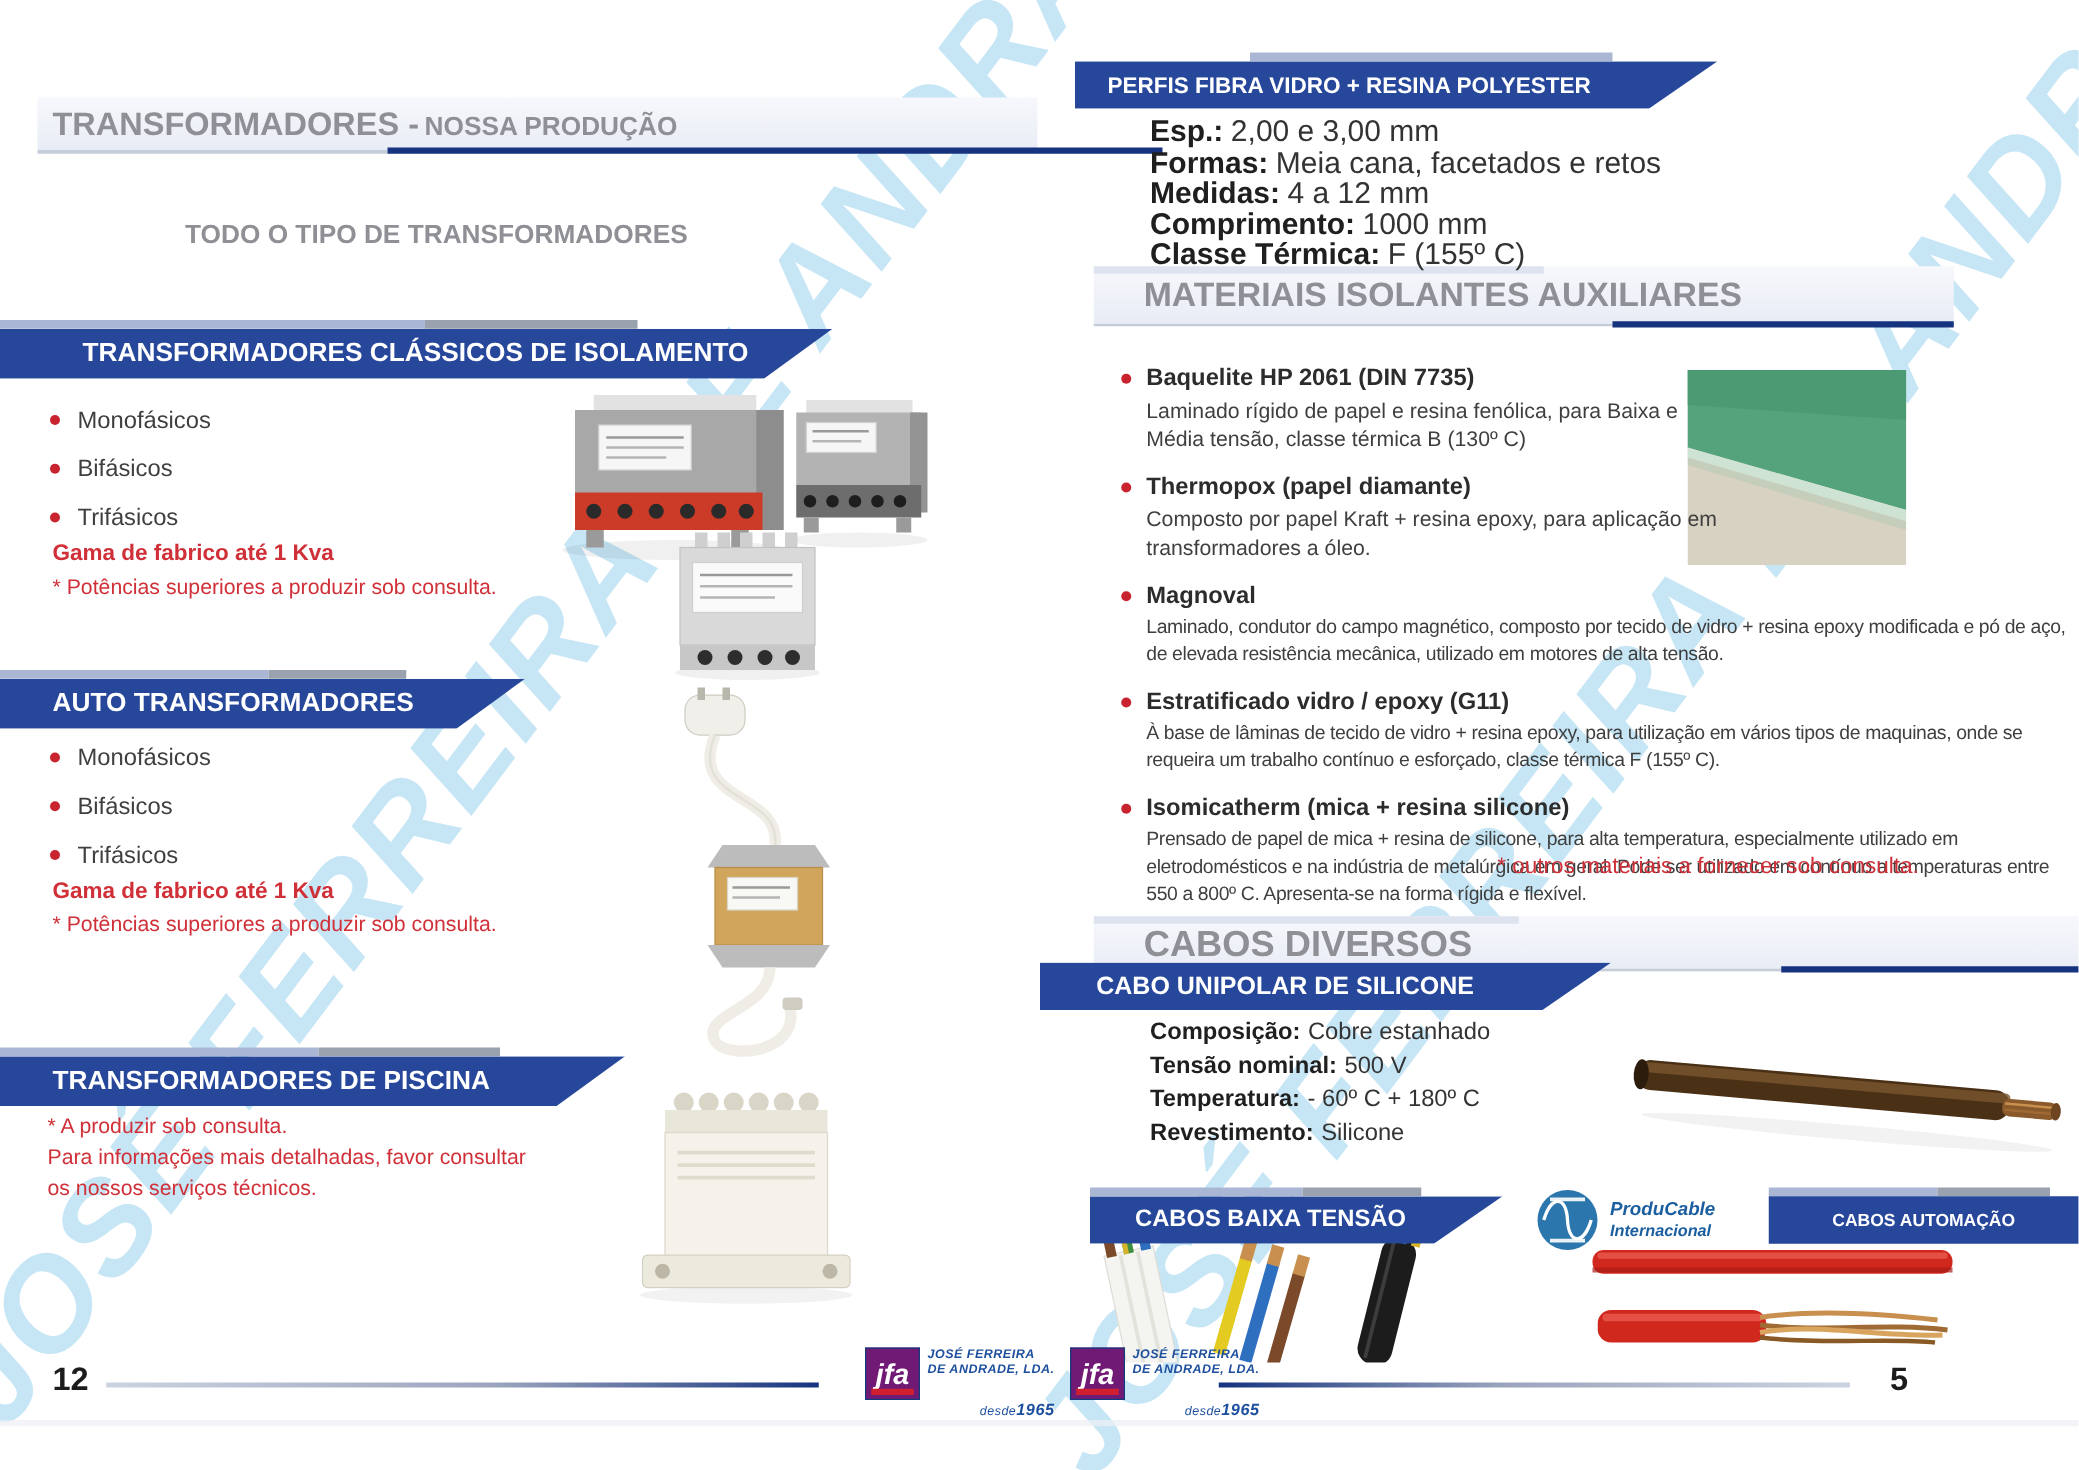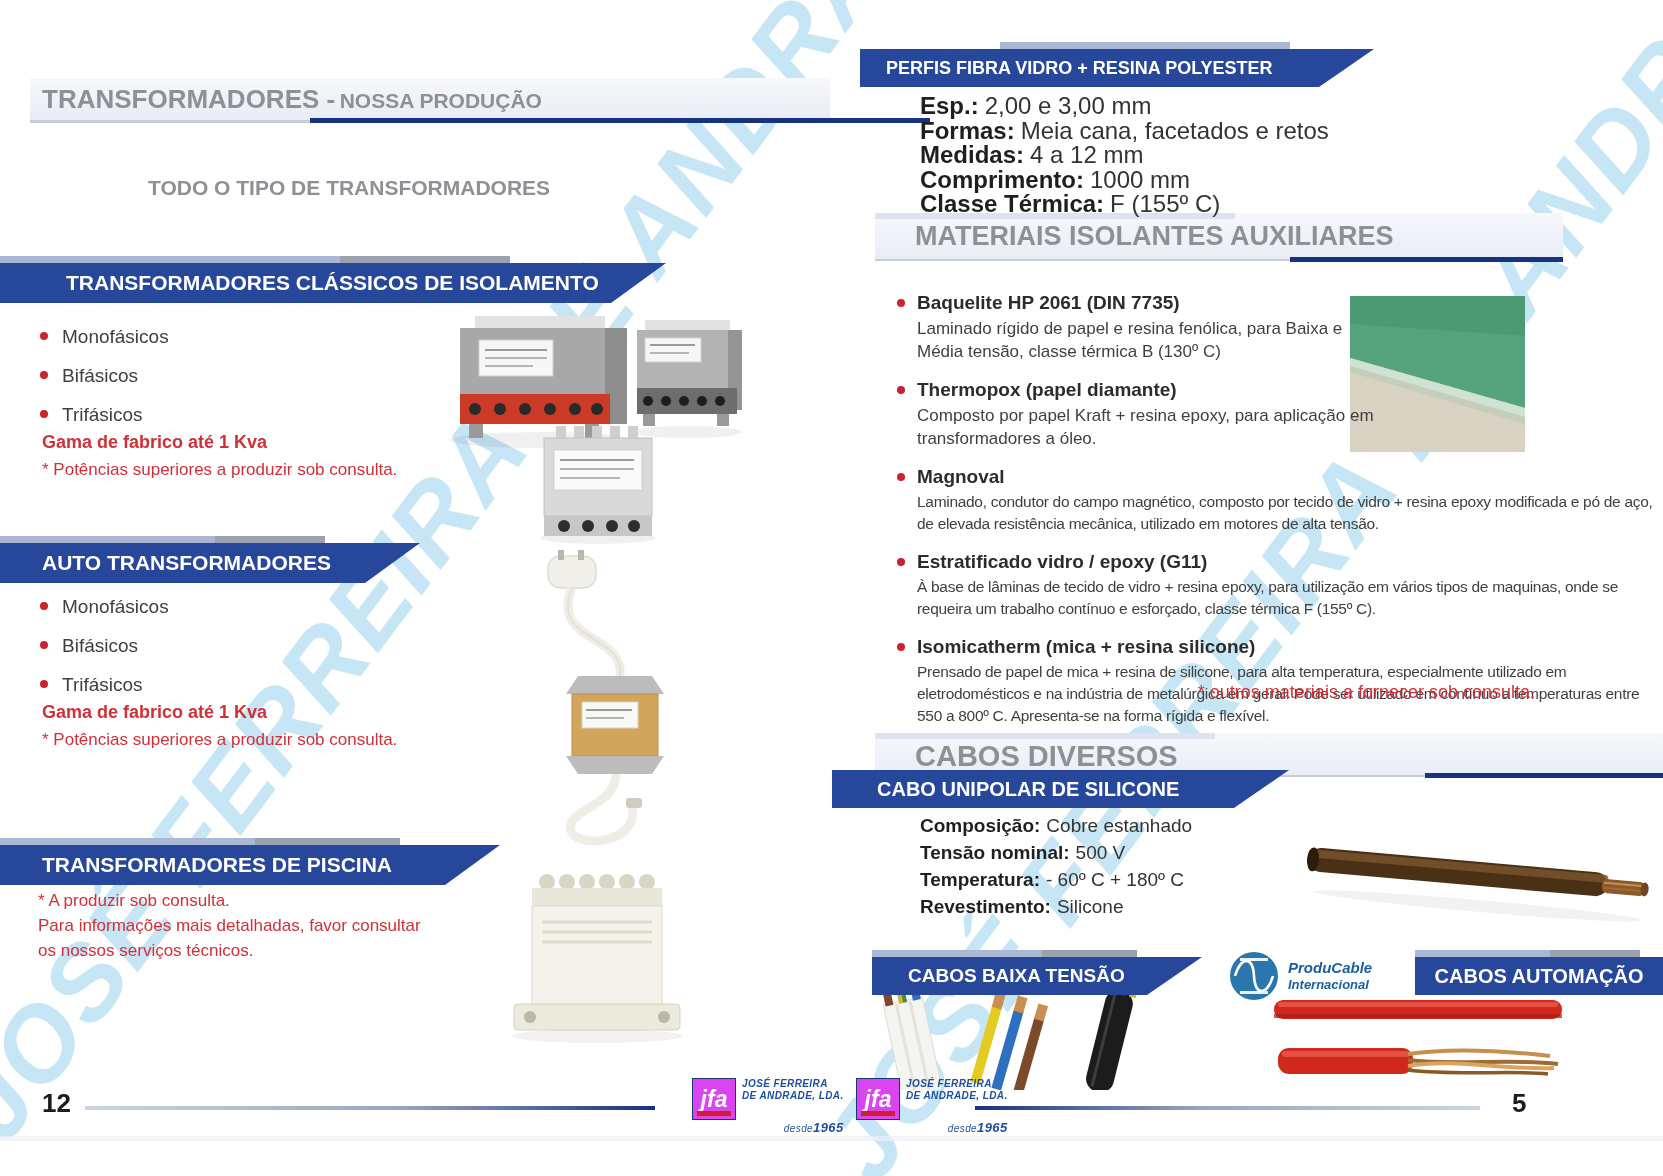--- a/index.html
+++ b/index.html
@@ -47,21 +47,21 @@
 
   .spec{font-size:24px;line-height:24.5px;color:#333;white-space:nowrap;}
   .spec b{color:#1f1f1f;margin-right:6px;}
   .spec2{font-size:19px;line-height:27px;color:#333;white-space:nowrap;}
   .spec2 b{color:#1f1f1f;margin-right:6px;}
 
   .pagenum{font-size:26px;font-weight:bold;color:#1c1c1c;}
 
   
   .jfa{position:absolute;z-index:3;display:flex;align-items:flex-start;gap:6px;}
-  .jfa-box{width:42px;height:40px;background:#d946ef;border:1px solid #143a7c;position:relative;
+  .jfa-box{width:42px;height:40px;background:#701a75;border:1px solid #143a7c;position:relative;
            display:flex;align-items:center;justify-content:center;color:#fff;
            font-weight:bold;font-style:italic;font-size:23px;}
   .jfa-red{position:absolute;bottom:3px;left:4px;right:4px;height:5px;background:#d02030;}
   .jfa-txt{color:#1d4f9e;font-weight:bold;font-style:italic;font-size:10px;line-height:12px;
            letter-spacing:.4px;white-space:nowrap;}
   .jfa-since{font-size:10px;font-style:italic;font-weight:normal;text-align:right;margin-top:20px;}
   .jfa-since b{font-size:13px;}
 
   .producable-txt{color:#1b5fa0;font-weight:bold;line-height:17px;white-space:nowrap;}
 </style>
@@ -308,21 +308,21 @@
     </svg>
     <div>
       <div class="producable-txt" style="font-size:15px;">ProduCable</div>
       <div class="producable-txt" style="font-size:13px;">Internacional</div>
     </div>
   </div>
 
   <div class="ribbon" style="left:1415px;top:950px;width:248px;height:45px;">
     <div class="s1" style="left:0;width:135px;"></div>
     <div class="s2" style="left:135px;width:90px;"></div>
-    <div class="body norip" style="left:0;width:248px;height:38px;font-size:20px;">CABOS AUTOMAÇÃO</div>
+    <div class="body norip" style="left:0;width:248px;height:38px;font-size:14px;">CABOS AUTOMAÇÃO</div>
   </div>
 
   <svg class="abs z2" style="left:842px;top:960px;" width="135" height="130" viewBox="0 0 135 130">
     <g transform="rotate(-12 67 65)">
       <rect x="46" y="40" width="40" height="95" fill="#f4f4f1" stroke="#dddcd6"></rect>
       <line x1="59" y1="42" x2="59" y2="133" stroke="#e3e2db" stroke-width="3"></line>
       <line x1="73" y1="42" x2="73" y2="133" stroke="#e3e2db" stroke-width="3"></line>
       <rect x="48" y="14" width="8" height="28" fill="#7a4a2a"></rect>
         <rect x="48" y="6" width="8" height="10" fill="#c6c6c6"></rect>
       <rect x="62" y="10" width="8" height="32" fill="#3f8f3f"></rect>

